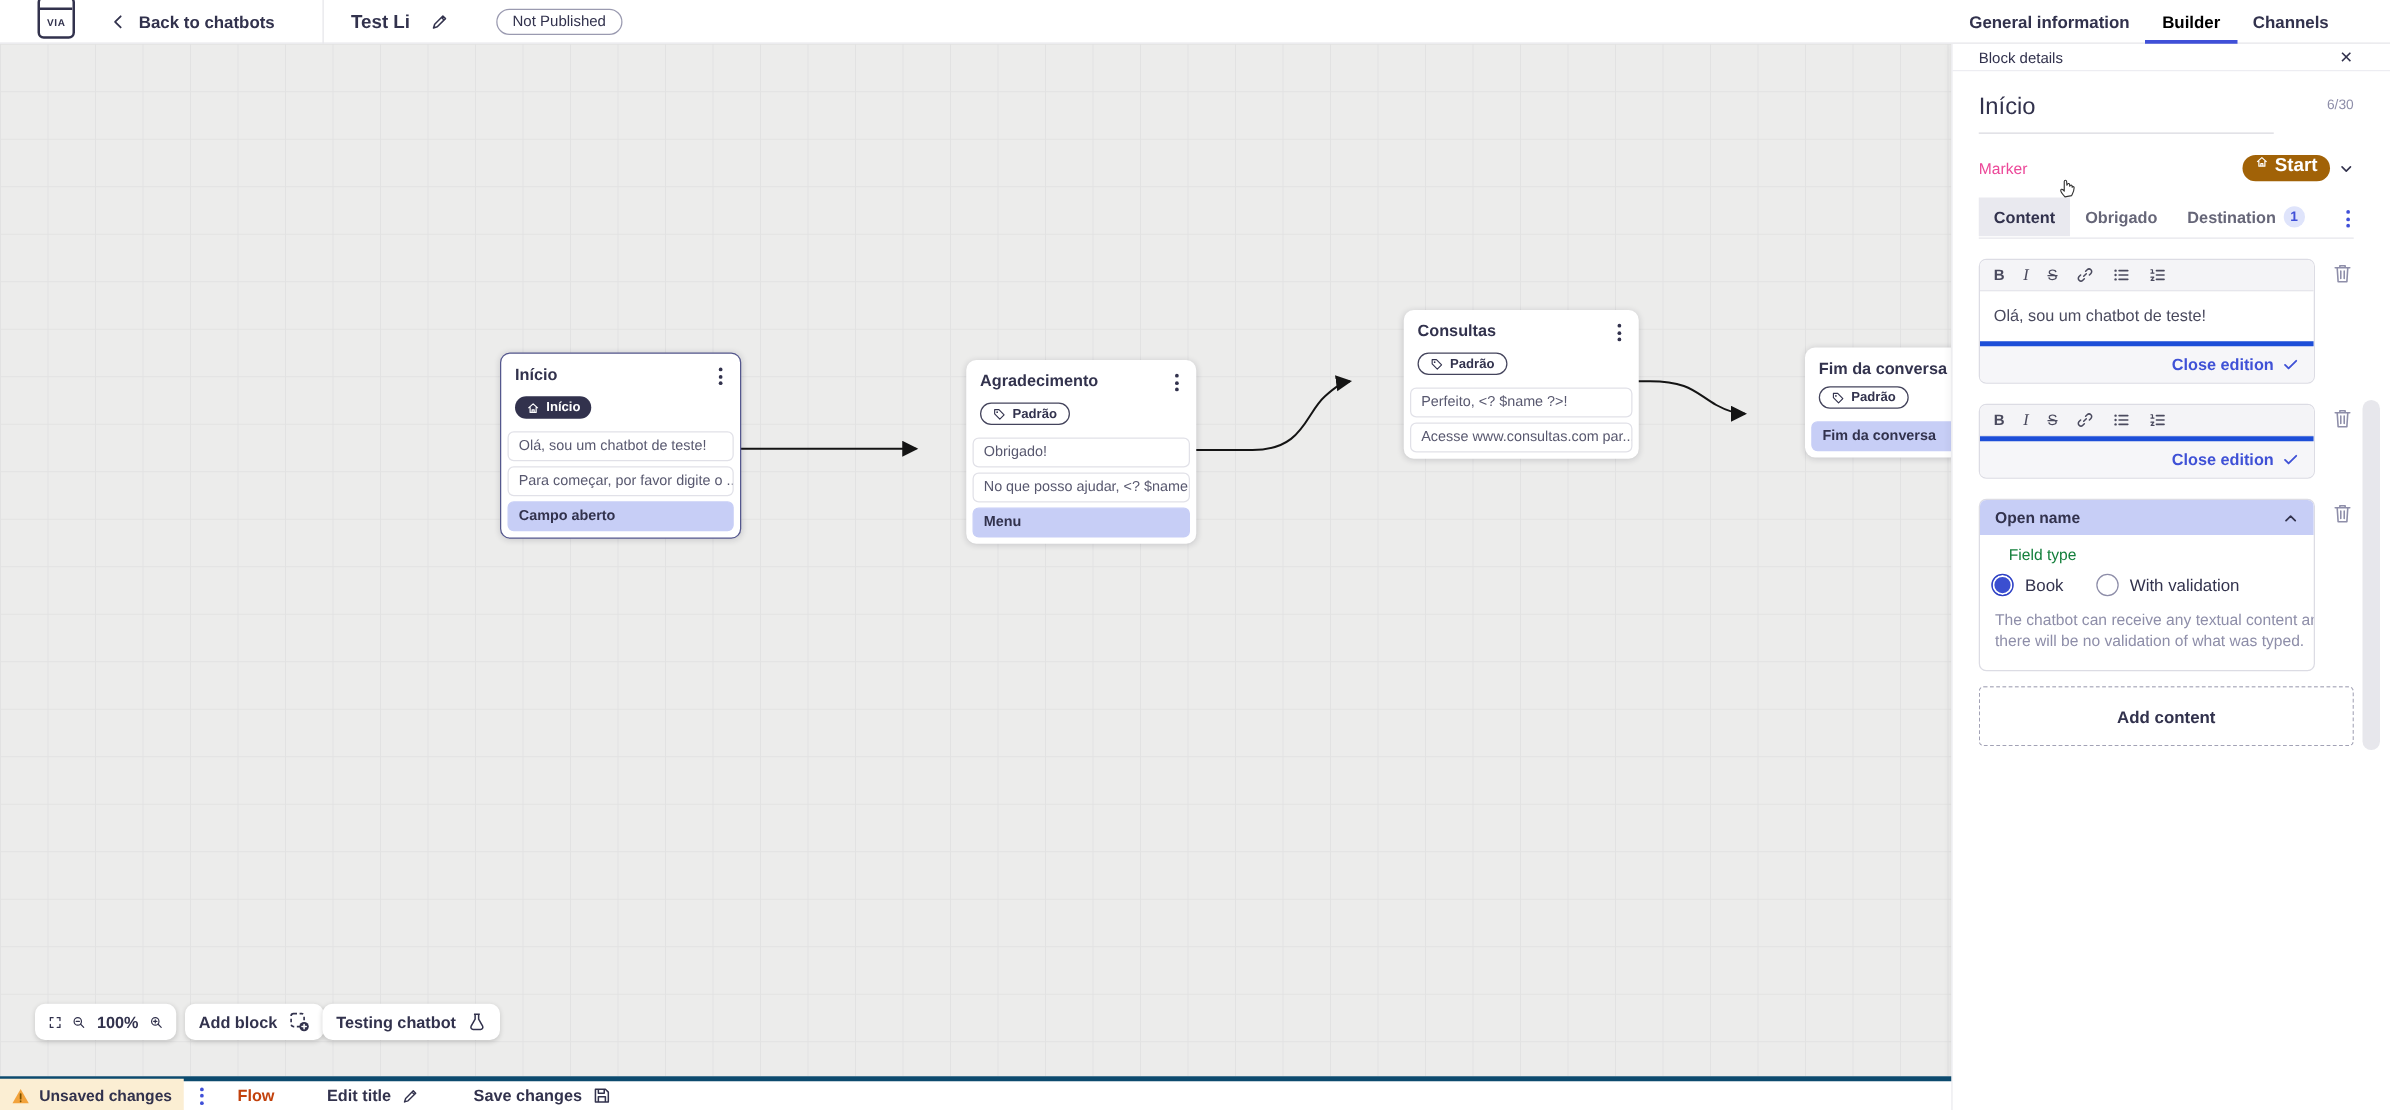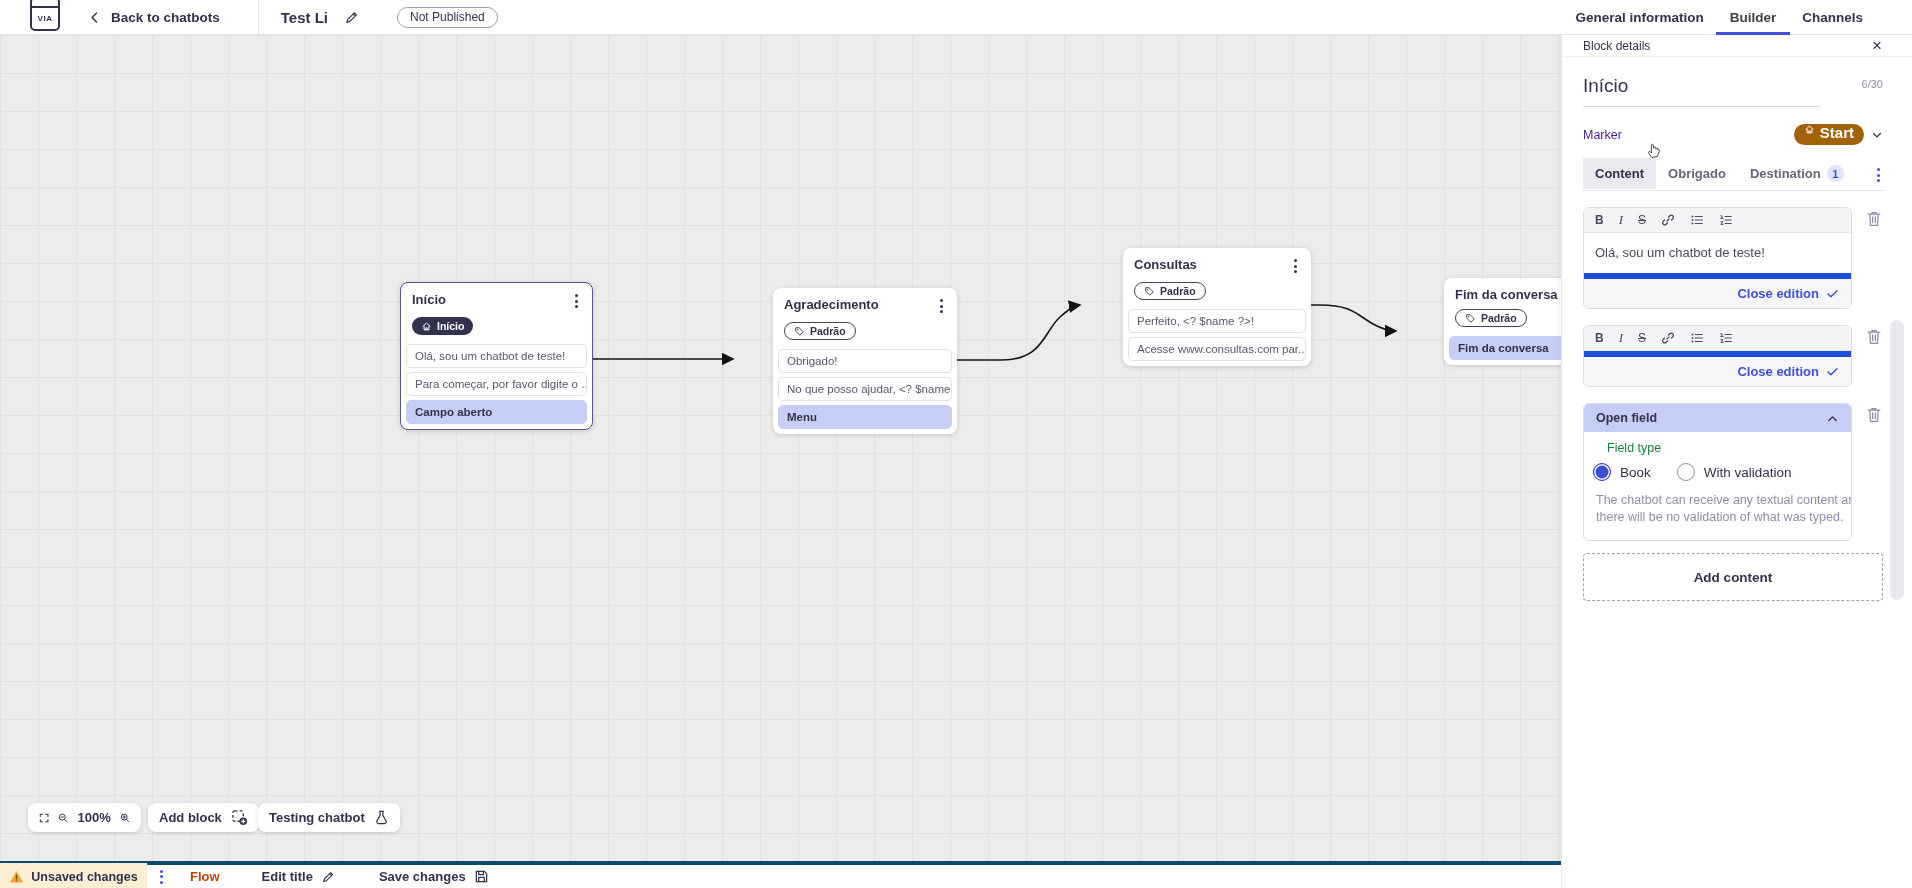--- a/index.html
+++ b/index.html
@@ -16,21 +16,21 @@
   .logo .logo-txt { flex:1; display:flex; align-items:center; justify-content:center; font-size:8px; font-weight:bold; letter-spacing:.5px; }
   .back-wrap { display:flex; align-items:center; gap:10px; margin-left:28px; cursor:pointer; }
   .back-label { font-size:13.5px; font-weight:bold; }
   .tb-divider { width:1px; height:35px; background:#e6e6ea; margin-left:38px; }
   .bot-title { font-size:15px; font-weight:bold; margin-left:22px; }
   .pencil { margin-left:16px; }
   .pill-outline { margin-left:38px; border:1px solid #9a9ab0; border-radius:12px; padding:2px 12px 3px;
                   font-size:12px; color:#32324d; background:#fff; }
   .top-tabs { position:absolute; right:49px; top:0; height:35px; display:flex; align-items:center; gap:26px; }
   .top-tab { font-size:13.5px; font-weight:bold; color:#32324d; height:35px; display:flex; align-items:center; position:relative; cursor:pointer; }
-  .top-tab.active { color:#404040; }
+  .top-tab.active { color:#000000; }
   .top-tab.active::after { content:""; position:absolute; left:-14px; right:-14px; bottom:0; height:3px; background:#4050d8; }
 
   
   .canvas { position:absolute; left:0; top:35px; width:1561px; height:826px; overflow:hidden;
             background-color:#ececeb;
             background-image:linear-gradient(#e2e2e2 1px, transparent 1px),
                              linear-gradient(90deg,#e2e2e2 1px, transparent 1px);
             background-size:38px 38px; }
   .edges { position:absolute; left:0; top:0; width:1561px; height:826px; pointer-events:none; }
 
@@ -70,21 +70,21 @@
                   border-bottom:1px solid #ededf2; }
   .panel-header .ph-title { font-size:12px; color:#32324d; }
   .close-x { font-size:17px; color:#32324d; cursor:pointer; line-height:1; }
   .panel-body { padding:18px 30px 0 21px; position:relative; }
 
   .name-row { position:relative; width:300px; }
   .name-input { font-size:19px; color:#32324d; padding-bottom:9px; border-bottom:1px solid #d9d9e0; width:236px; cursor:text; }
   .name-counter { position:absolute; right:0; top:3px; font-size:11px; color:#8e8ea9; }
 
   .marker-row { margin-top:17px; width:300px; display:flex; align-items:center; justify-content:space-between; }
-  .marker-label { font-size:12.5px; color:#4c1d95; }
+  .marker-label { font-size:12.5px; color:#ec4899; }
   .marker-right { display:flex; align-items:center; gap:7px; }
   .start-pill { display:inline-flex; align-items:flex-start; gap:5px; background:#a16207; color:#fff; border-radius:11px;
                 height:21px; padding:0 10px; font-size:15px; font-weight:bold; cursor:pointer; }
 
   .ptabs { margin-top:12px; width:300px; display:flex; align-items:center; border-bottom:1px solid #e6e6ec; position:relative; }
   .ptab { font-size:13px; font-weight:bold; color:#666678; padding:8px 12px; cursor:pointer; display:flex; align-items:center; gap:6px; }
   .ptab.active { background:#e9e9ef; color:#32324d; }
   .dest-badge { width:17px; height:17px; border-radius:50%; background:#dfe4fb; color:#4050d8; font-size:11px;
                 display:flex; align-items:center; justify-content:center; font-weight:bold; }
   .ptabs .kebab { position:absolute; right:0; top:9px; }
@@ -93,21 +93,21 @@
   .editor-row { margin-top:0; width:300px; display:flex; align-items:flex-start; }
   .editor-row + .editor-row, .of-row, .editors { margin-top:16px; }
   .editor-card { flex:1; border:1px solid #dcdce4; border-radius:6px; overflow:hidden; background:#fff; }
   .etoolbar { background:#f4f4f7; border-bottom:1px solid #e6e6ec; height:25px; display:flex; align-items:center;
               gap:15px; padding:0 11px; color:#4a4a5e; }
   .tbtn { font-size:12px; cursor:pointer; display:flex; align-items:center; }
   .tbtn.b { font-weight:bold; }
   .tbtn.i { font-style:italic; font-family:"Liberation Serif", serif; font-size:13px; }
   .tbtn.s { text-decoration:line-through; }
   .etext { padding:8px 11px; font-size:13px; color:#4a4a5e; line-height:24px; min-height:34px; }
-  .efooter { background:#f6f6f9; border-top:6px solid #1d4ed8; padding:7px 12px; display:flex; justify-content:flex-end;
+  .efooter { background:#f6f6f9; border-top:4px solid #1d4ed8; padding:7px 12px; display:flex; justify-content:flex-end;
              align-items:center; gap:7px; }
   .close-edition { font-size:13px; font-weight:bold; color:#3f51d6; cursor:pointer; }
   .trash-col { width:18px; margin-left:13px; margin-top:3px; cursor:pointer; flex:none; }
 
   .of-card { flex:1; border:1px solid #dcdce4; border-radius:6px; overflow:hidden; background:#fff; }
   .of-header { background:#c7cef6; padding:7px 12px; display:flex; align-items:center; justify-content:space-between;
                font-size:12.5px; font-weight:bold; color:#32324d; cursor:pointer; }
   .of-body { padding:9px 12px 14px 9px; }
   .ft-label { font-size:12.5px; color:#15803d; margin-left:14px; margin-bottom:8px; }
   .radio-line { display:flex; align-items:center; gap:26px; }
@@ -440,21 +440,21 @@
           </div>
           <svg class="trash-col" width="17" height="18" viewBox="0 0 16 17">
               <path d="M2.5 4h11 M6 4V2.4h4V4 M4 4l.7 10.5h6.6L12 4 M6.7 6.5v5.5 M9.3 6.5v5.5" fill="none" stroke="#8e8ea9" stroke-width="1.2" stroke-linecap="round" stroke-linejoin="round"></path>
             </svg>
         </div>
       </div>
 
       <div class="editor-row of-row">
         <div class="of-card">
           <div class="of-header">
-            <span>Open field</span>
+            <span>Open name</span>
             <svg width="13" height="13" viewBox="0 0 16 16">
                 <path d="M3.5 10.5 8 6l4.5 4.5" fill="none" stroke="#32324d" stroke-width="1.7" stroke-linecap="round" stroke-linejoin="round"></path>
               </svg>
           </div>
           <div class="of-body">
             <div class="ft-label">Field type</div>
             <div class="radio-line">
               <span class="radio-opt">
                 <span class="radio sel"></span>
                 <span>Book</span>

